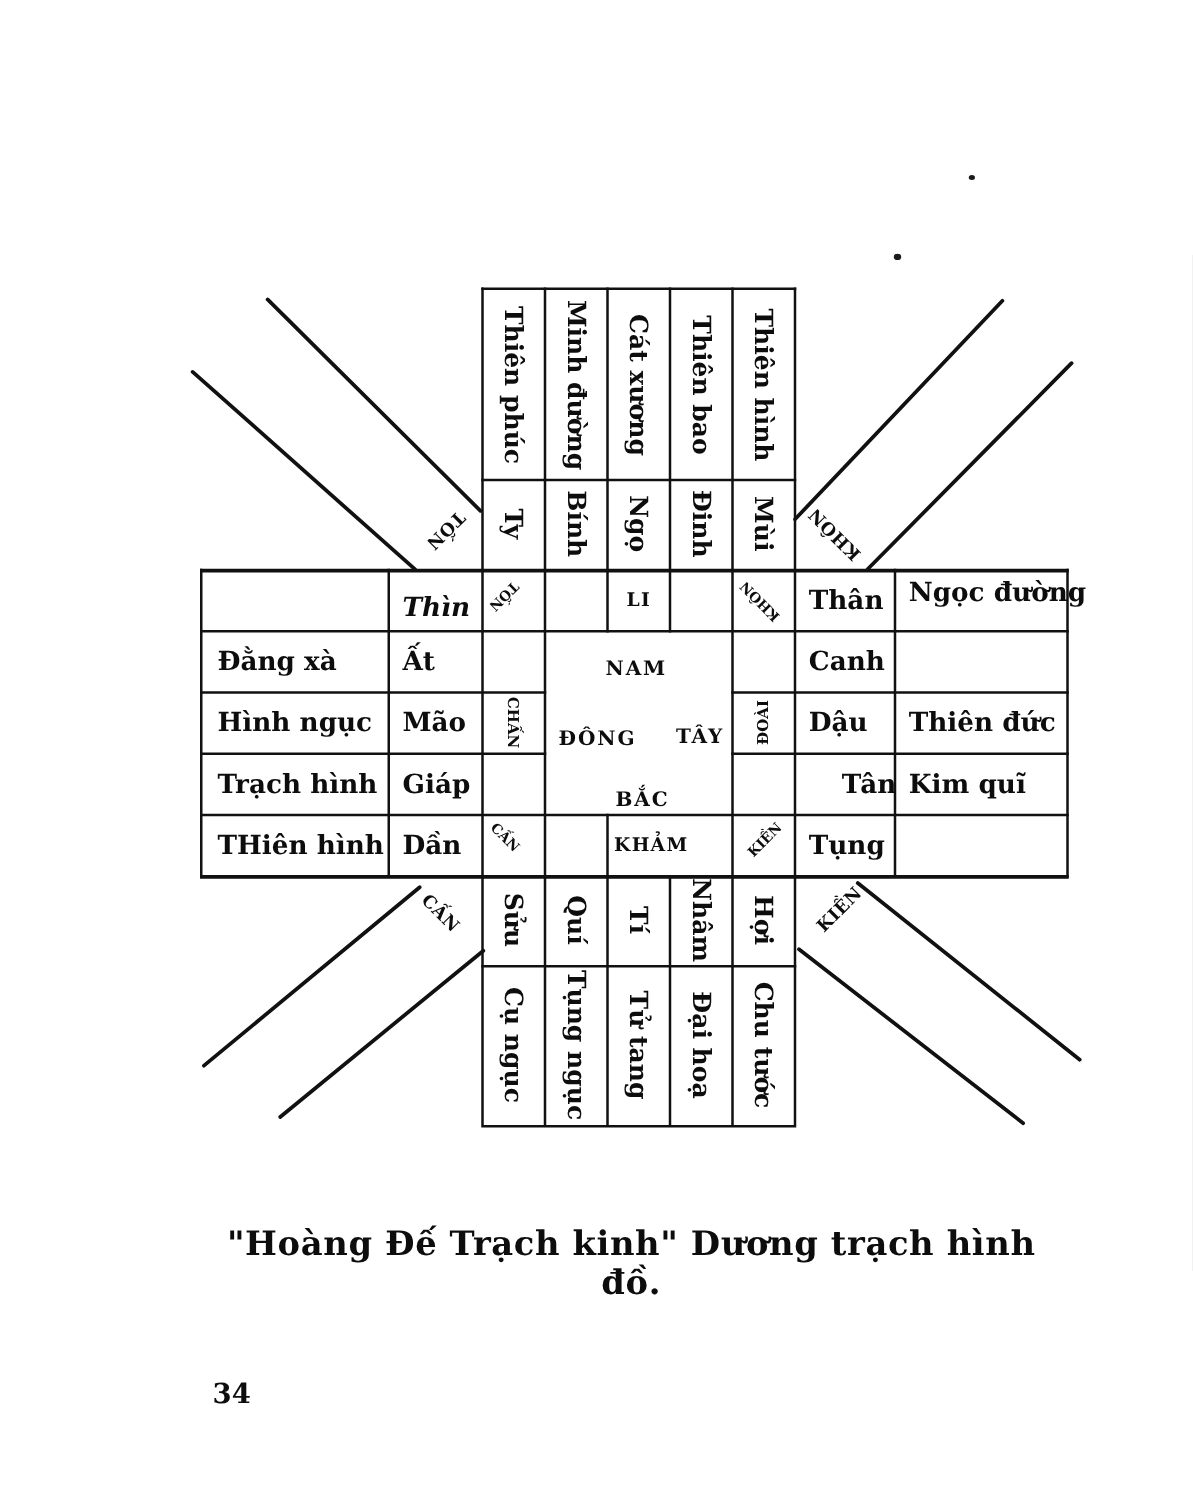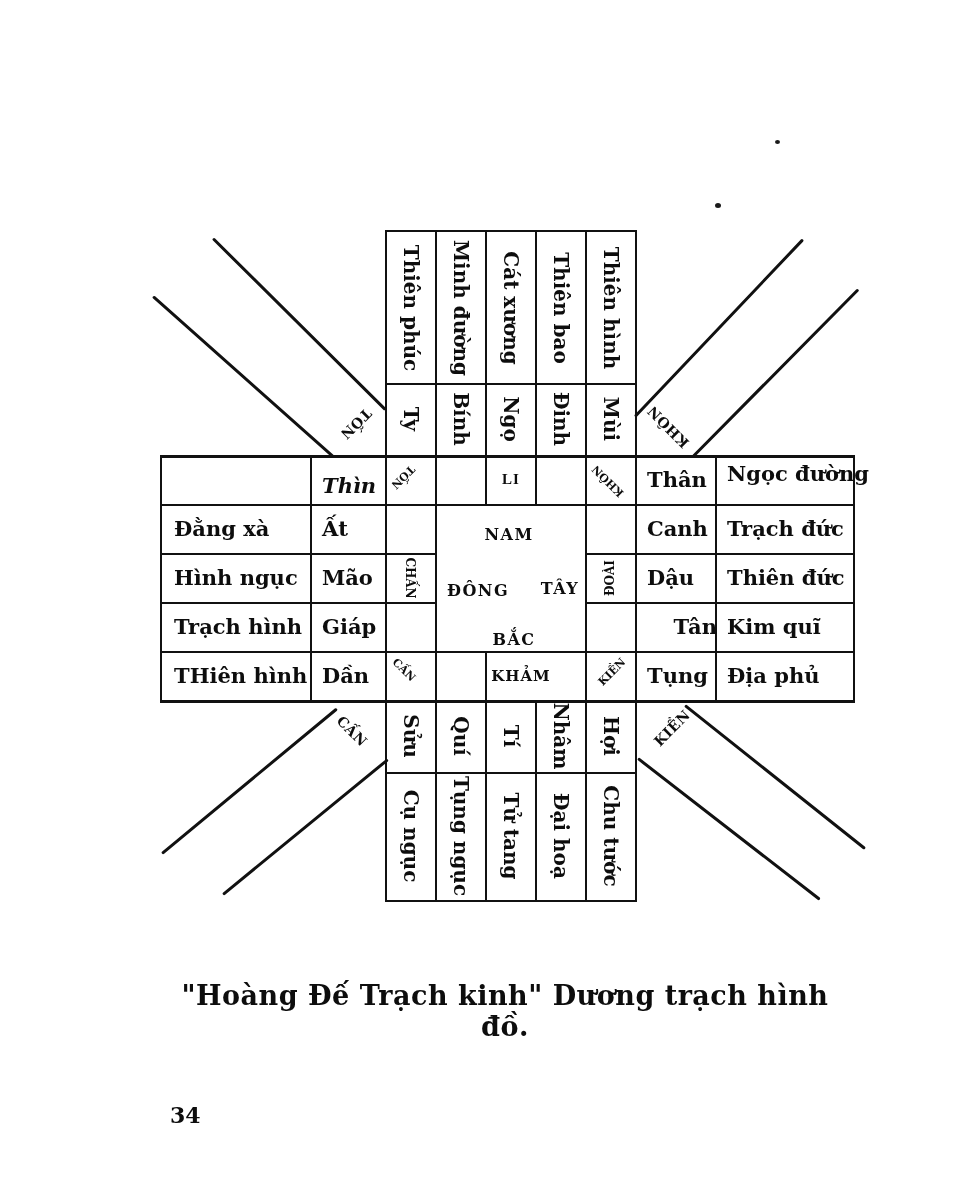--- a/index.html
+++ b/index.html
@@ -142,32 +142,26 @@
   <div class="cell flexl" style="left:641px;top:602px;width:70px;height:49px;padding-left:6px;justify-content:flex-end;">
       <span class="txt s21">Tân</span>
     </div>
   <div class="cell flexl" style="left:641px;top:651px;width:70px;height:49px;padding-left:6px;">
       <span class="txt s21">Tụng</span>
     </div>
 
   <div class="cell flexl" style="left:723px;top:455px;width:128px;height:36px;padding-left:4px;">
       <span class="txt s21">Ngọc đường</span>
     </div>
-  <div class="cell flexl" style="left:723px;top:504px;width:128px;height:49px;padding-left:4px;">
-      <span class="txt s21">Trạch đức</span>
-    </div>
   <div class="cell flexl" style="left:723px;top:553px;width:128px;height:49px;padding-left:4px;">
       <span class="txt s21">Thiên đức</span>
     </div>
   <div class="cell flexl" style="left:723px;top:602px;width:128px;height:49px;padding-left:4px;">
       <span class="txt s21">Kim quĩ</span>
     </div>
-  <div class="cell flexl" style="left:723px;top:651px;width:128px;height:49px;padding-left:4px;">
-      <span class="txt s21">Địa phủ</span>
-    </div>
 
   <div class="cell" style="left:385px;top:700px;width:52px;height:72px;">
       <span class="anchor txt s20 r90" style="left:50%;top:50%;">Sửu</span>
     </div>
   <div class="cell" style="left:435px;top:700px;width:52px;height:72px;">
       <span class="anchor txt s20 r90" style="left:50%;top:50%;">Quí</span>
     </div>
   <div class="cell" style="left:485px;top:700px;width:52px;height:72px;">
       <span class="anchor txt s20 r90" style="left:50%;top:50%;">Tí</span>
     </div>
@@ -187,21 +181,21 @@
   <div class="cell" style="left:485px;top:772px;width:52px;height:128px;">
       <span class="anchor txt s20 r90" style="left:50%;top:50%;">Tử tang</span>
     </div>
   <div class="cell" style="left:535px;top:772px;width:52px;height:128px;">
       <span class="anchor txt s20 r90" style="left:50%;top:50%;">Đại hoạ</span>
     </div>
   <div class="cell" style="left:585px;top:772px;width:52px;height:128px;">
       <span class="anchor txt s20 r90" style="left:50%;top:50%;">Chu tước</span>
     </div>
 
-  <div class="cell ctr" style="left:485px;top:455px;width:52px;height:49px;font-family:Liberation Serif, serif;">
+  <div class="cell ctr" style="left:485px;top:455px;width:52px;height:49px;">
       <span class="txt s15">LI</span>
     </div>
   <div class="cell ctr" style="left:459px;top:508px;width:100px;height:28px;">
       <span class="txt s16">NAM</span>
     </div>
   <div class="cell ctr" style="left:442px;top:564px;width:72px;height:28px;">
       <span class="txt s16">ĐÔNG</span>
     </div>
   <div class="cell ctr" style="left:530px;top:562px;width:60px;height:28px;">
       <span class="txt s16">TÂY</span>

